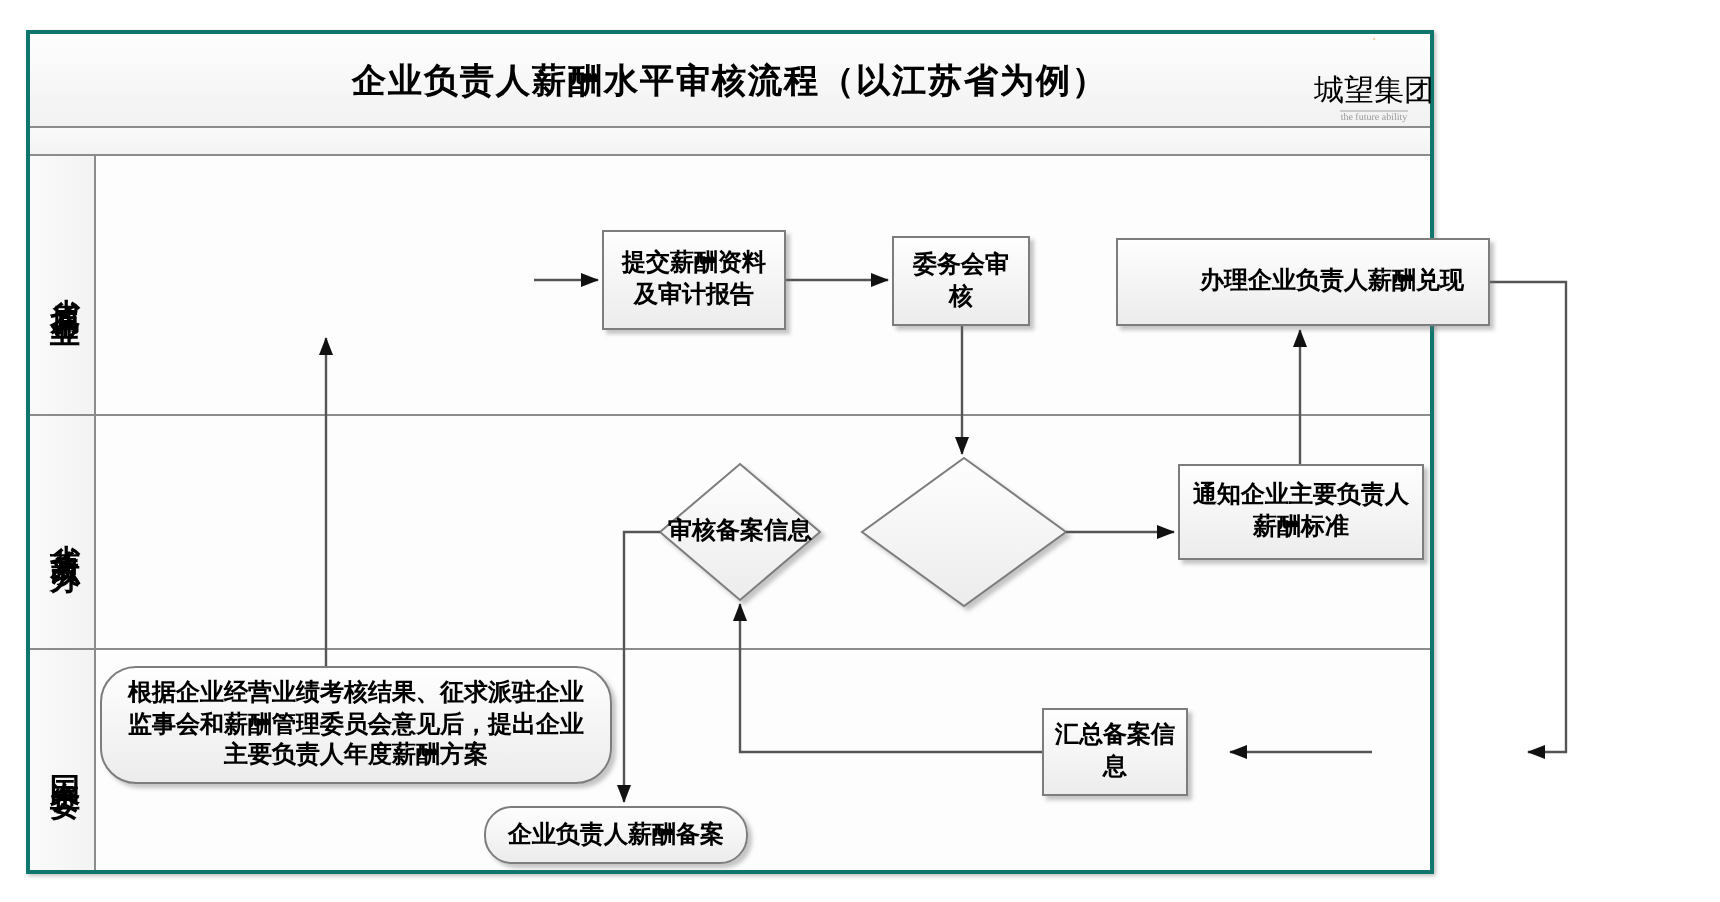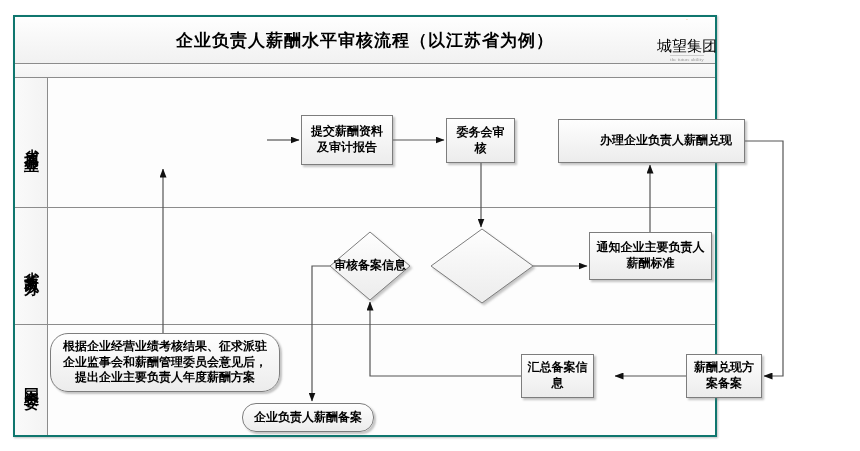--- a/index.html
+++ b/index.html
@@ -133,24 +133,23 @@
 
 
   <div class="node" style="left:301px;top:115px;width:92px;height:50px;padding:18px 8px;">提交薪酬资料及审计报告</div>
 
   <div class="node" style="left:446px;top:118px;width:69px;height:45px;">委务会审核</div>
 
   <div class="node" style="left:558px;top:119px;width:187px;height:44px;padding-left:33px;">办理企业负责人薪酬兑现</div>
 
   <div class="node" style="left:589px;top:232px;width:123px;height:48px;">通知企业主要负责人薪酬标准</div>
 
-  <div class="node rounded" style="left:50px;top:333px;width:230px;height:59px;padding:0 8px;">根据企业经营业绩考核结果、征求派驻企业监事会和薪酬管理委员会意见后，提出企业主要负责人年度薪酬方案</div>
+  <div class="node rounded" style="left:50px;top:333px;width:256px;height:59px;padding:0 8px;">根据企业经营业绩考核结果、征求派驻企业监事会和薪酬管理委员会意见后，提出企业主要负责人年度薪酬方案</div>
 
   <div class="node pill" style="left:242px;top:403px;width:132px;height:29px;">企业负责人薪酬备案</div>
 
   <div class="node" style="left:521px;top:354px;width:73px;height:44px;">汇总备案信息</div>
 
-  <div class="node" style="left:686px;top:354px;width:76px;height:44px;">薪酬兑现方案备案</div>
 
   <div class="diamond-label" style="left:330px;top:240px;width:80px;height:52px;">审核备案信息</div>
 
 
 </div>
 
 </body></html>

